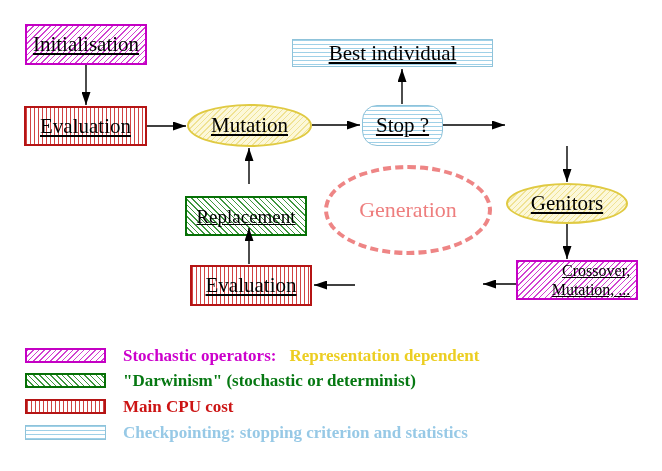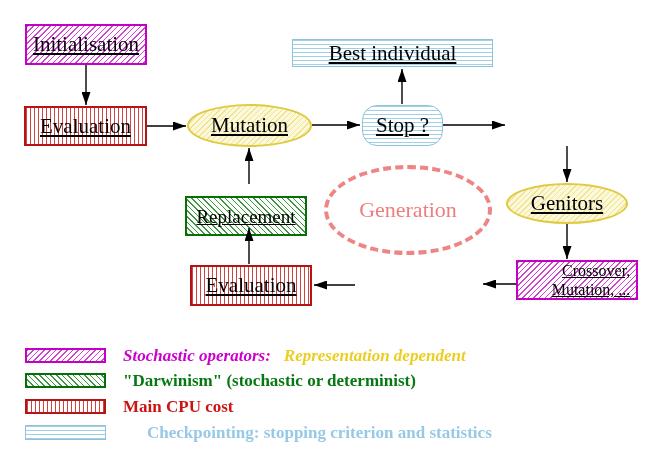--- a/index.html
+++ b/index.html
@@ -103,34 +103,34 @@
       <line x1="443" y1="125" x2="505" y2="125" marker-end="url(#ah)"></line>
       <line x1="567" y1="146" x2="567" y2="182" marker-end="url(#ah)"></line>
       <line x1="567" y1="224" x2="567" y2="259" marker-end="url(#ah)"></line>
       <line x1="516" y1="284" x2="483" y2="284" marker-end="url(#ah)"></line>
       <line x1="355" y1="285" x2="314" y2="285" marker-end="url(#ah)"></line>
       <line x1="249" y1="264" x2="249" y2="228" marker-end="url(#ah)"></line>
       <line x1="249" y1="184" x2="249" y2="148" marker-end="url(#ah)"></line>
     </g>
   </svg>
 
-  <div class="legend-row" style="top:346px;font-style:italic;">
+  <div class="legend-row" style="top:346px;">
     <div class="swatch hatch-magenta"></div>
     <span class="legend-text t-magenta">Stochastic operators:</span>
     <span class="legend-text t-yellow">Representation dependent</span>
   </div>
 
   <div class="legend-row" style="top:371px;">
     <div class="swatch hatch-green"></div>
     <span class="legend-text t-green">"Darwinism" (stochastic or determinist)</span>
   </div>
 
   <div class="legend-row" style="top:397px;">
     <div class="swatch stripe-red"></div>
     <span class="legend-text t-red">Main CPU cost</span>
   </div>
 
-  <div class="legend-row" style="top:423px;gap:24px;">
+  <div class="legend-row" style="top:423px;">
     <div class="swatch stripe-cyan"></div>
     <span class="legend-text t-cyan">Checkpointing: stopping criterion and statistics</span>
   </div>
 
 </div>
 
 </body></html>

